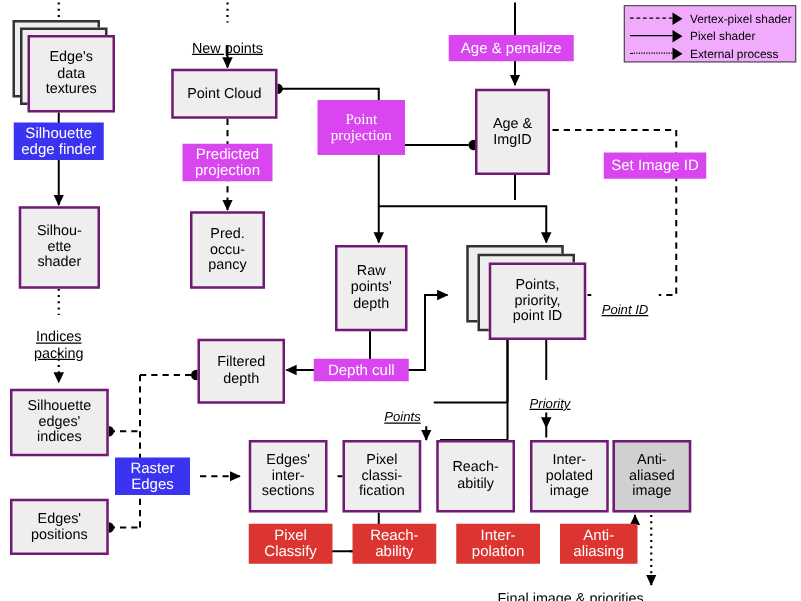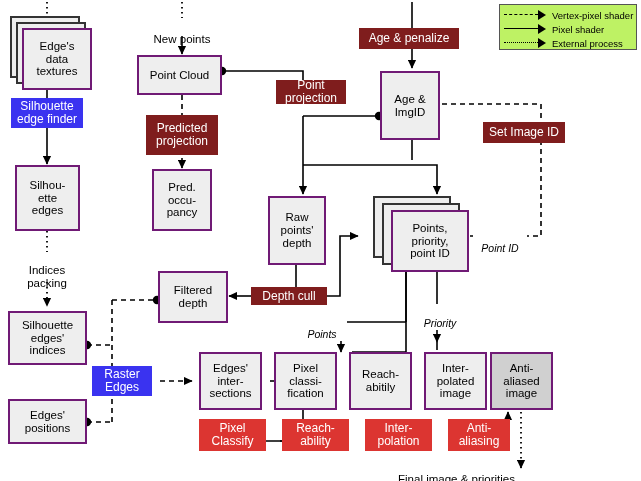--- a/index.html
+++ b/index.html
@@ -49,41 +49,42 @@
     display:flex;
     align-items:center;
     justify-content:center;
     text-align:center;
     color:#ffffff;
     font-size:12px;
     line-height:13px;
     white-space:pre-line;
     z-index:6;
   }
-  .tag.green{background:#7f1d1d;}
+  .tag.green{background:#d946ef;}
   .tag.blue{background:#3a33f0;}
   .tag.red{background:#dc3531;}
   
   .cap{
     position:absolute;
     color:#000000;
     font-size:11.5px;
     line-height:12.8px;
     text-align:center;
     white-space:pre-line;
     z-index:6;
+    text-decoration:underline;
   }
   .cap.italic{font-style:italic;font-size:10.5px;}
   .cap.white-bg{background:#ffffff;padding:0 2px;}
   
   #legend{
     position:absolute;
     left:499px;top:4px;width:138px;height:46px;
     box-sizing:border-box;
-    background:#bef264;
+    background:#f0abfc;
     border:1px solid #555555;
     z-index:8;
   }
   #legend .row{
     position:absolute;left:0;height:14px;width:138px;
     display:flex;align-items:center;
   }
   #legend .key{
     position:relative;width:52px;height:14px;flex:none;
   }
@@ -199,21 +200,21 @@
   </div>
 
   <div class="tag blue" style="left:11px;top:98px;width:72px;height:30px;">
     <span>Silhouette
 edge finder</span>
   </div>
 
   <div class="box" style="left:15px;top:165px;width:65px;height:66px;">
     <span>Silhou-
 ette
-edges</span>
+shader</span>
   </div>
 
   <div class="cap" style="left:7px;top:251px;width:80px;">
     <span>Indices
 packing</span>
   </div>
 
   <div class="box" style="left:8px;top:311px;width:79px;height:54px;">
     <span>Silhouette
 edges'
@@ -231,37 +232,37 @@
   </div>
 
   <div class="cap" style="left:140px;top:20px;width:84px;">
     <span>New points</span>
   </div>
 
   <div class="box" style="left:137px;top:55px;width:85px;height:40px;">
     <span>Point Cloud</span>
   </div>
 
-  <div class="tag green" style="left:146px;top:115px;width:72px;height:40px;">
+  <div class="tag green" style="left:146px;top:115px;width:72px;height:30px;">
     <span>Predicted
 projection</span>
   </div>
 
   <div class="box" style="left:152px;top:169px;width:60px;height:62px;">
     <span>Pred.
 occu-
 pancy</span>
   </div>
 
   <div class="box" style="left:158px;top:271px;width:70px;height:52px;">
     <span>Filtered
 depth</span>
   </div>
 
-  <div class="tag green" style="left:276px;top:80px;width:70px;height:24px;">
+  <div class="tag green" style="left:254px;top:80px;width:70px;height:44px;font-family:Liberation Serif, serif;">
     <span>Point
 projection</span>
   </div>
 
   <div class="box" style="left:268px;top:196px;width:58px;height:69px;">
     <span>Raw
 points'
 depth</span>
   </div>
 

